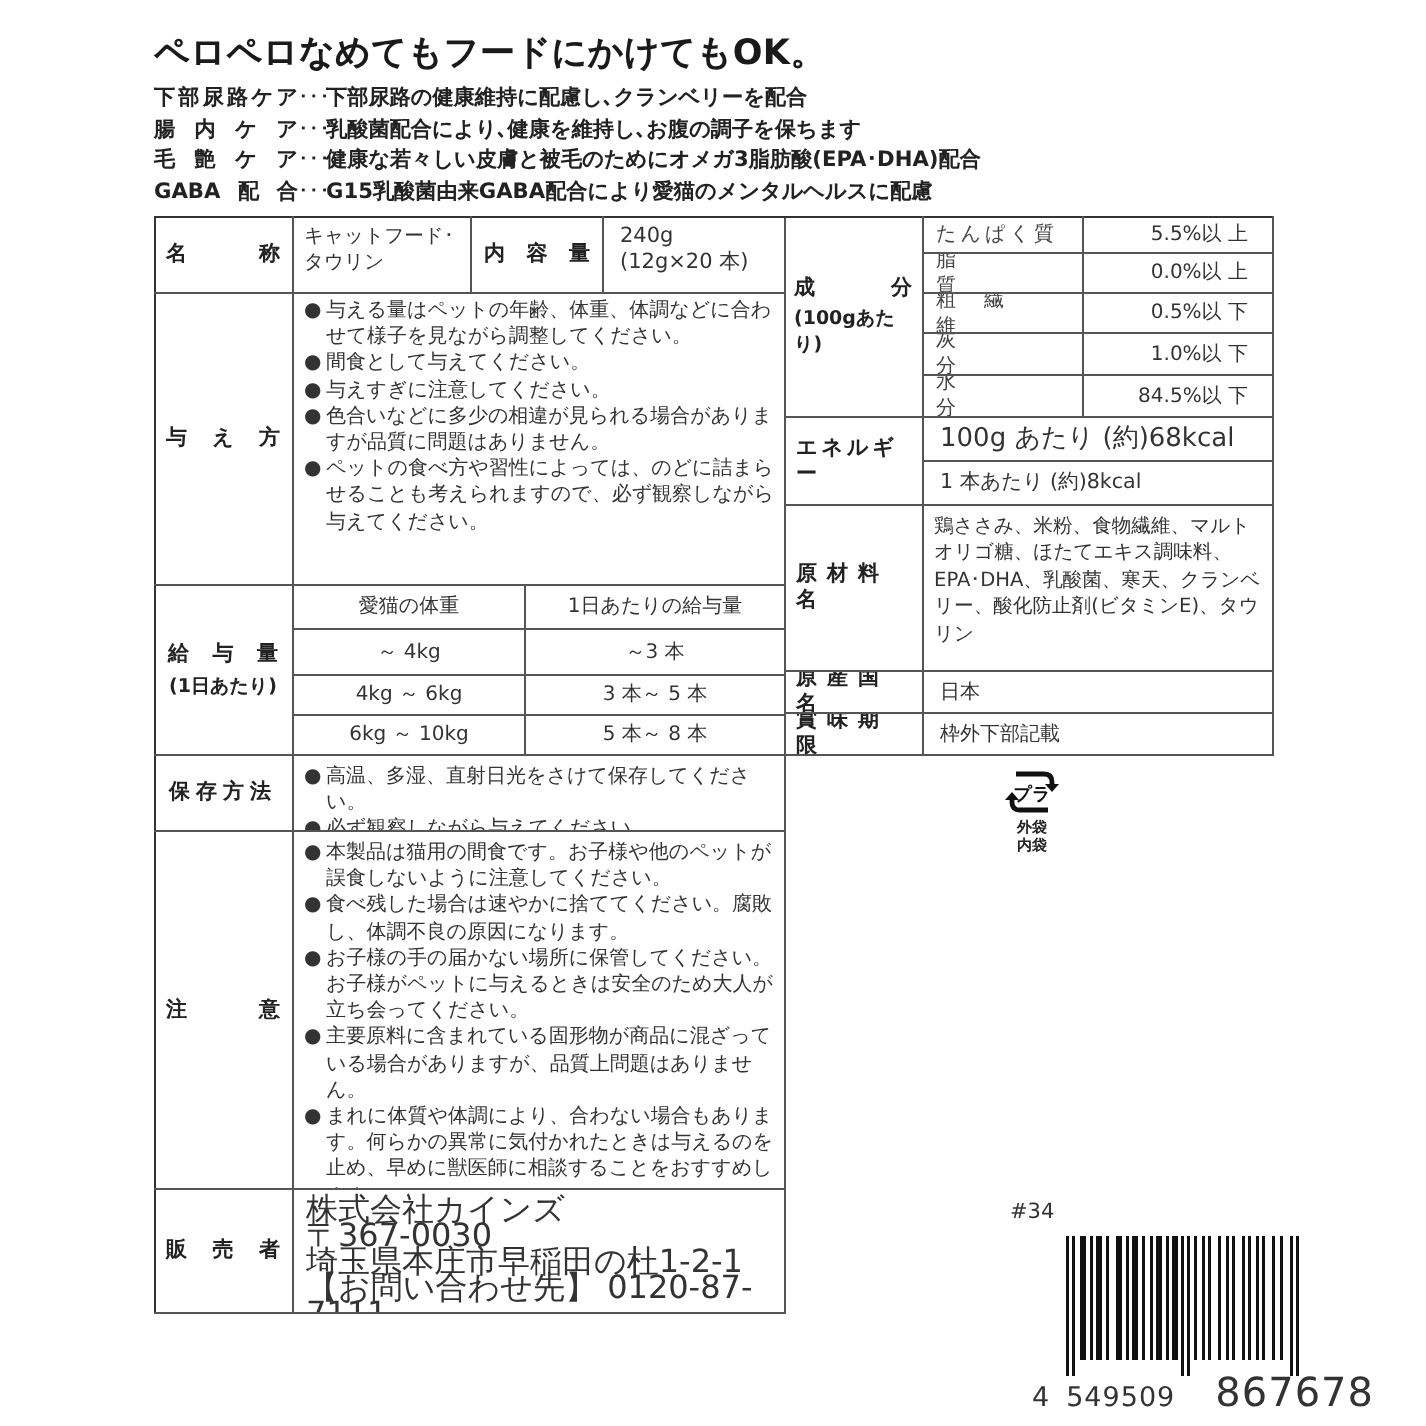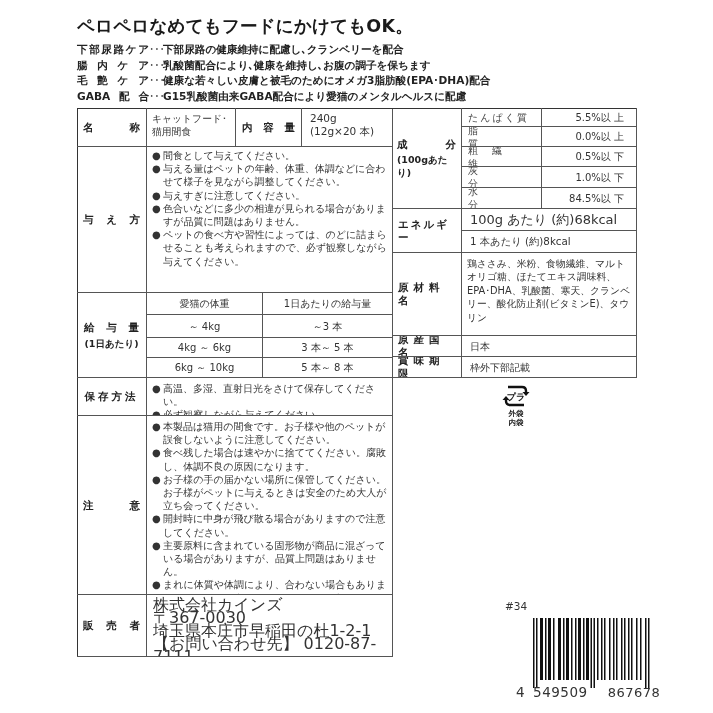--- a/index.html
+++ b/index.html
@@ -81,39 +81,39 @@
 </div>
 
 <div style="position:absolute;left:0;top:0;">
 
   <div class="grid" style="left:77px;top:108px;width:316px;height:549px;"></div>
 
   <div class="cell lbl" style="left:77px;top:108px;width:70px;height:39px;">
     <span>名</span>
     <span>称</span>
   </div>
-  <div class="cell val" style="left:147px;top:108px;width:89px;height:39px;padding:4px 5px;font-size:9.8px;">キャットフード･猫用間食</div>
+  <div class="cell val" style="left:147px;top:108px;width:89px;height:39px;padding:4px 5px;font-size:9.8px;">キャットフード･タウリン</div>
   <div class="cell lbl" style="left:236px;top:108px;width:66px;height:39px;">
     <span>内</span>
     <span>容</span>
     <span>量</span>
   </div>
   <div class="cell val" style="left:302px;top:108px;width:91px;height:39px;padding:4px 8px;font-size:10.5px;">
     <div>240g</div>
     <div>(12g×20 本)</div>
   </div>
 
   <div class="cell lbl" style="left:77px;top:147px;width:70px;height:146px;">
     <span>与</span>
     <span>え</span>
     <span>方</span>
   </div>
   <div class="cell bullets" style="left:147px;top:147px;width:246px;height:146px;">
+    <div class="bullet">与える量はペットの年齢、体重、体調などに合わせて様子を見ながら調整してください。</div>
     <div class="bullet">間食として与えてください。</div>
-    <div class="bullet">与える量はペットの年齢、体重、体調などに合わせて様子を見ながら調整してください。</div>
     <div class="bullet">与えすぎに注意してください。</div>
     <div class="bullet">色合いなどに多少の相違が見られる場合がありますが品質に問題はありません。</div>
     <div class="bullet">ペットの食べ方や習性によっては、のどに詰まらせることも考えられますので、必ず観察しながら与えてください。</div>
   </div>
 
   <div class="cell lbl center" style="left:77px;top:293px;width:70px;height:85px;padding:0 4px;">
     <div class="spread" style="padding:0 3px;box-sizing:border-box;">
       <span>給</span>
       <span>与</span>
       <span>量</span>
@@ -136,21 +136,20 @@
   </div>
 
   <div class="cell lbl" style="left:77px;top:416px;width:70px;height:179px;">
     <span>注</span>
     <span>意</span>
   </div>
   <div class="cell bullets" style="left:147px;top:416px;width:246px;height:179px;padding-top:4px;">
     <div class="bullet">本製品は猫用の間食です。お子様や他のペットが誤食しないように注意してください。</div>
     <div class="bullet">食べ残した場合は速やかに捨ててください。腐敗し、体調不良の原因になります。</div>
     <div class="bullet">お子様の手の届かない場所に保管してください。お子様がペットに与えるときは安全のため大人が立ち会ってください。</div>
-    <div class="bullet">開封時に中身が飛び散る場合がありますので注意してください。</div>
     <div class="bullet">主要原料に含まれている固形物が商品に混ざっている場合がありますが、品質上問題はありません。</div>
     <div class="bullet">まれに体質や体調により、合わない場合もあります。何らかの異常に気付かれたときは与えるのを止め、早めに獣医師に相談することをおすすめします。</div>
   </div>
 
   <div class="cell lbl" style="left:77px;top:595px;width:70px;height:62px;">
     <span>販</span>
     <span>売</span>
     <span>者</span>
   </div>
   <div class="cell val" style="left:147px;top:595px;width:246px;height:62px;padding:3px 6px;font-size:16px;line-height:13px;">
@@ -246,15 +245,15 @@
       <rect x="91" y="0" width="1.5" height="62"></rect>
       <rect x="95" y="0" width="1.5" height="62"></rect>
       <rect x="98" y="0" width="1.5" height="62"></rect>
       <rect x="103" y="0" width="1.5" height="62"></rect>
       <rect x="107" y="0" width="1.5" height="62"></rect>
       <rect x="112" y="0" width="1.5" height="70"></rect>
       <rect x="115" y="0" width="1.5" height="70"></rect>
     </g>
   </svg>
   <div class="barcode-digits">
-    <span style="margin-right:8px;">4</span><span style="margin-right:20px;">549509</span><span style="font-size:13px;">867678</span>
+    <span style="margin-right:8px;">4</span><span style="margin-right:20px;">549509</span><span style="font-size:20px;">867678</span>
   </div>
 </div>
 
 </body></html>

